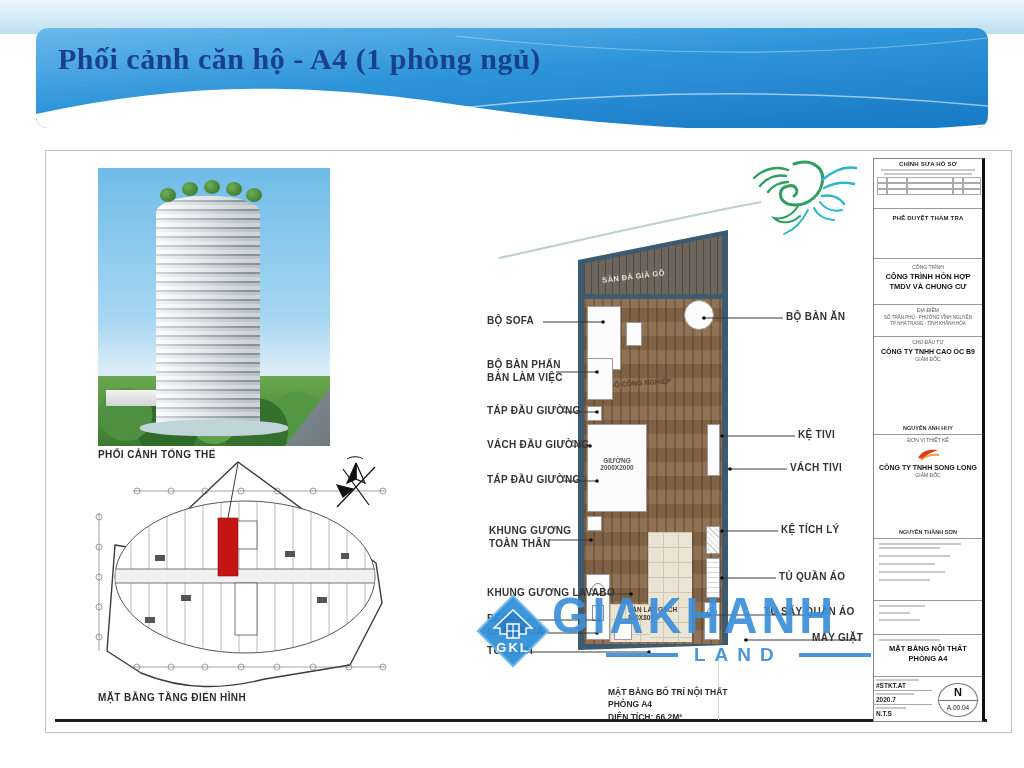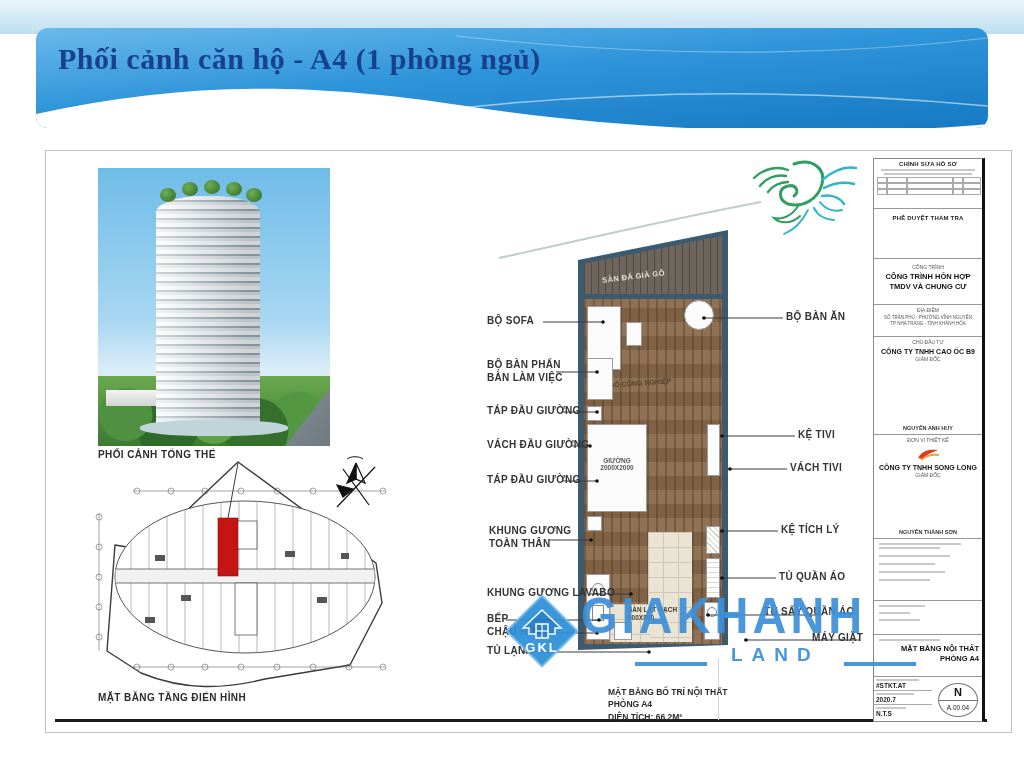--- a/index.html
+++ b/index.html
@@ -114,24 +114,24 @@
               font-size:5.5px; font-weight:bold; color:#333; }
   #compass { position:absolute; right:4px; top:6px; width:40px; height:34px;
              border:1px solid #777; border-radius:50%; text-align:center; }
   #compass .n { font-size:11px; font-weight:bold; color:#111; line-height:16px; }
   #compass .chord { border-top:1px solid #777; }
   #compass .sheetno { font-size:6.5px; color:#222; line-height:13px; }
   .coderow { border-top:1px solid #aaa; padding:1px 2px; }
   .codeval { font-size:6.5px; font-weight:bold; color:#222; }
 
   
-  #wm { left:505px; top:592px; width:460px; height:84px; z-index:40; opacity:.93; }
+  #wm { left:476px; top:592px; width:460px; height:84px; z-index:40; opacity:.93; }
   #wm-brand { position:absolute; left:76px; top:-4px; font-size:47px; font-weight:bold;
               color:#3e90d9; letter-spacing:4px; transform:scaleY(1.05); }
-  #wm-land { position:absolute; left:130px; top:52px; display:flex; align-items:flex-end; gap:24px; }
+  #wm-land { position:absolute; left:130px; top:52px; display:flex; align-items:center; gap:16px; }
   #wm-land .dash { width:72px; height:4px; background:#3e90d9; }
   #wm-land .t { font-size:19px; font-weight:bold; color:#3e90d9; letter-spacing:9px; }
   #gkl { position:absolute; left:0; top:2px; width:74px; height:74px; }
 
   #unit-caption { left:608px; top:686px; font-size:8.5px; font-weight:bold;
                   color:#2c2c2c; line-height:1.45; z-index:7; }
   #phoenix { left:742px; top:150px; width:118px; height:88px; }
   #swoosh { left:495px; top:192px; width:270px; height:72px; }
 </style>
 </head>
@@ -428,21 +428,21 @@
     <div class="bar" style="width:65%;margin-left:2px;margin-top:6px"></div>
     <div class="bar" style="width:50%;margin-left:2px;margin-top:6px"></div>
   </div>
   <div class="tb-sec" style="height:34px">
     <div class="bar" style="width:45%;margin-left:2px"></div>
     <div class="bar" style="width:30%;margin-left:2px;margin-top:5px"></div>
     <div class="bar" style="width:40%;margin-left:2px;margin-top:5px"></div>
   </div>
   <div class="tb-sec" style="height:42px">
     <div class="bar" style="width:60%;margin-left:2px"></div>
-    <div class="tb-big pre" style="text-align:right;font-size:7.5px;margin-top:3px">MẶT BẰNG NỘI THẤT
+    <div class="tb-big pre" style="text-align:center;font-size:7.5px;margin-top:3px">MẶT BẰNG NỘI THẤT
 PHÒNG A4</div>
   </div>
   <div class="tb-sec" style="flex:1;border-bottom:none;padding:0">
     <div style="width:58px">
       <div class="coderow" style="border-top:none">
           <div class="bar" style="width:80%;margin:1px 0"></div>
         <div class="codeval">#STKT.AT</div>
         </div>
       <div class="coderow">
           <div class="bar" style="width:70%;margin:1px 0"></div>

